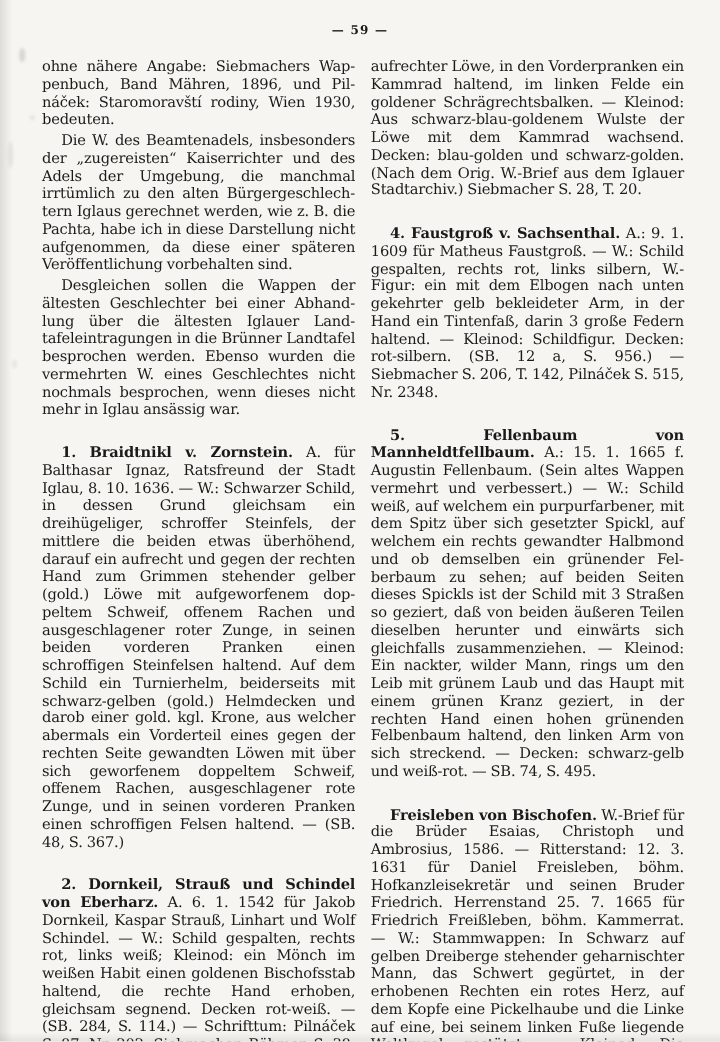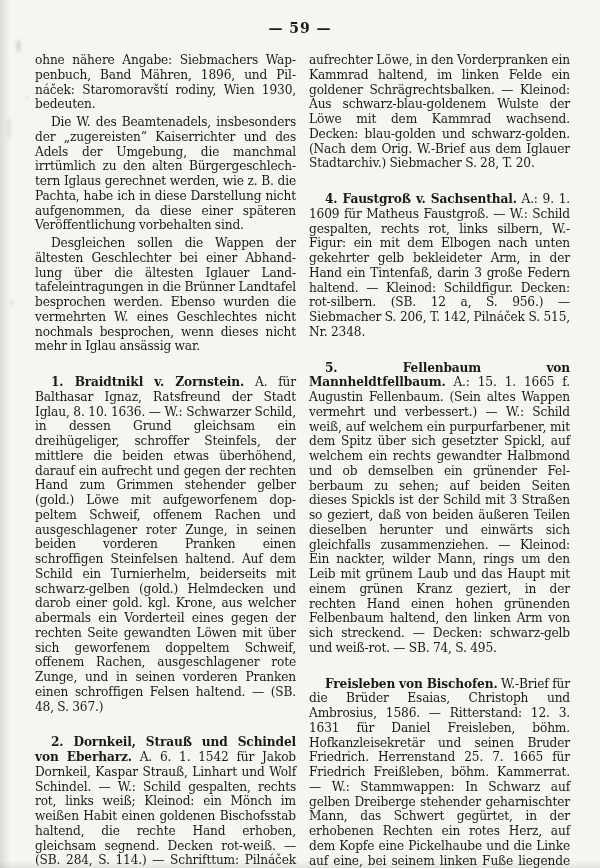--- a/index.html
+++ b/index.html
@@ -33,21 +33,21 @@
     pointer-events: none;
   }
   .smudge.s1 { left: 16px; top: 40px;  width: 5px;  height: 12px; }
   .smudge.s2 { left: 7px;  top: 118px; width: 4px;  height: 22px; opacity:.6; }
   .smudge.s3 { left: 25px; top: 96px;  width: 4px;  height: 4px;  opacity:.7; }
   .smudge.s4 { left: 10px; top: 300px; width: 4px;  height: 7px;  opacity:.5; }
 
   .pageno {
     text-align: center;
     padding-top: 20px;
-    font-size: 14px;
+    font-size: 10px;
     font-weight: bold;
     letter-spacing: 1px;
     color: #1b1a18;
   }
   .cols {
     display: flex;
     gap: 13px;
     padding: 17px 30px 0 35px;
   }
   .col {

